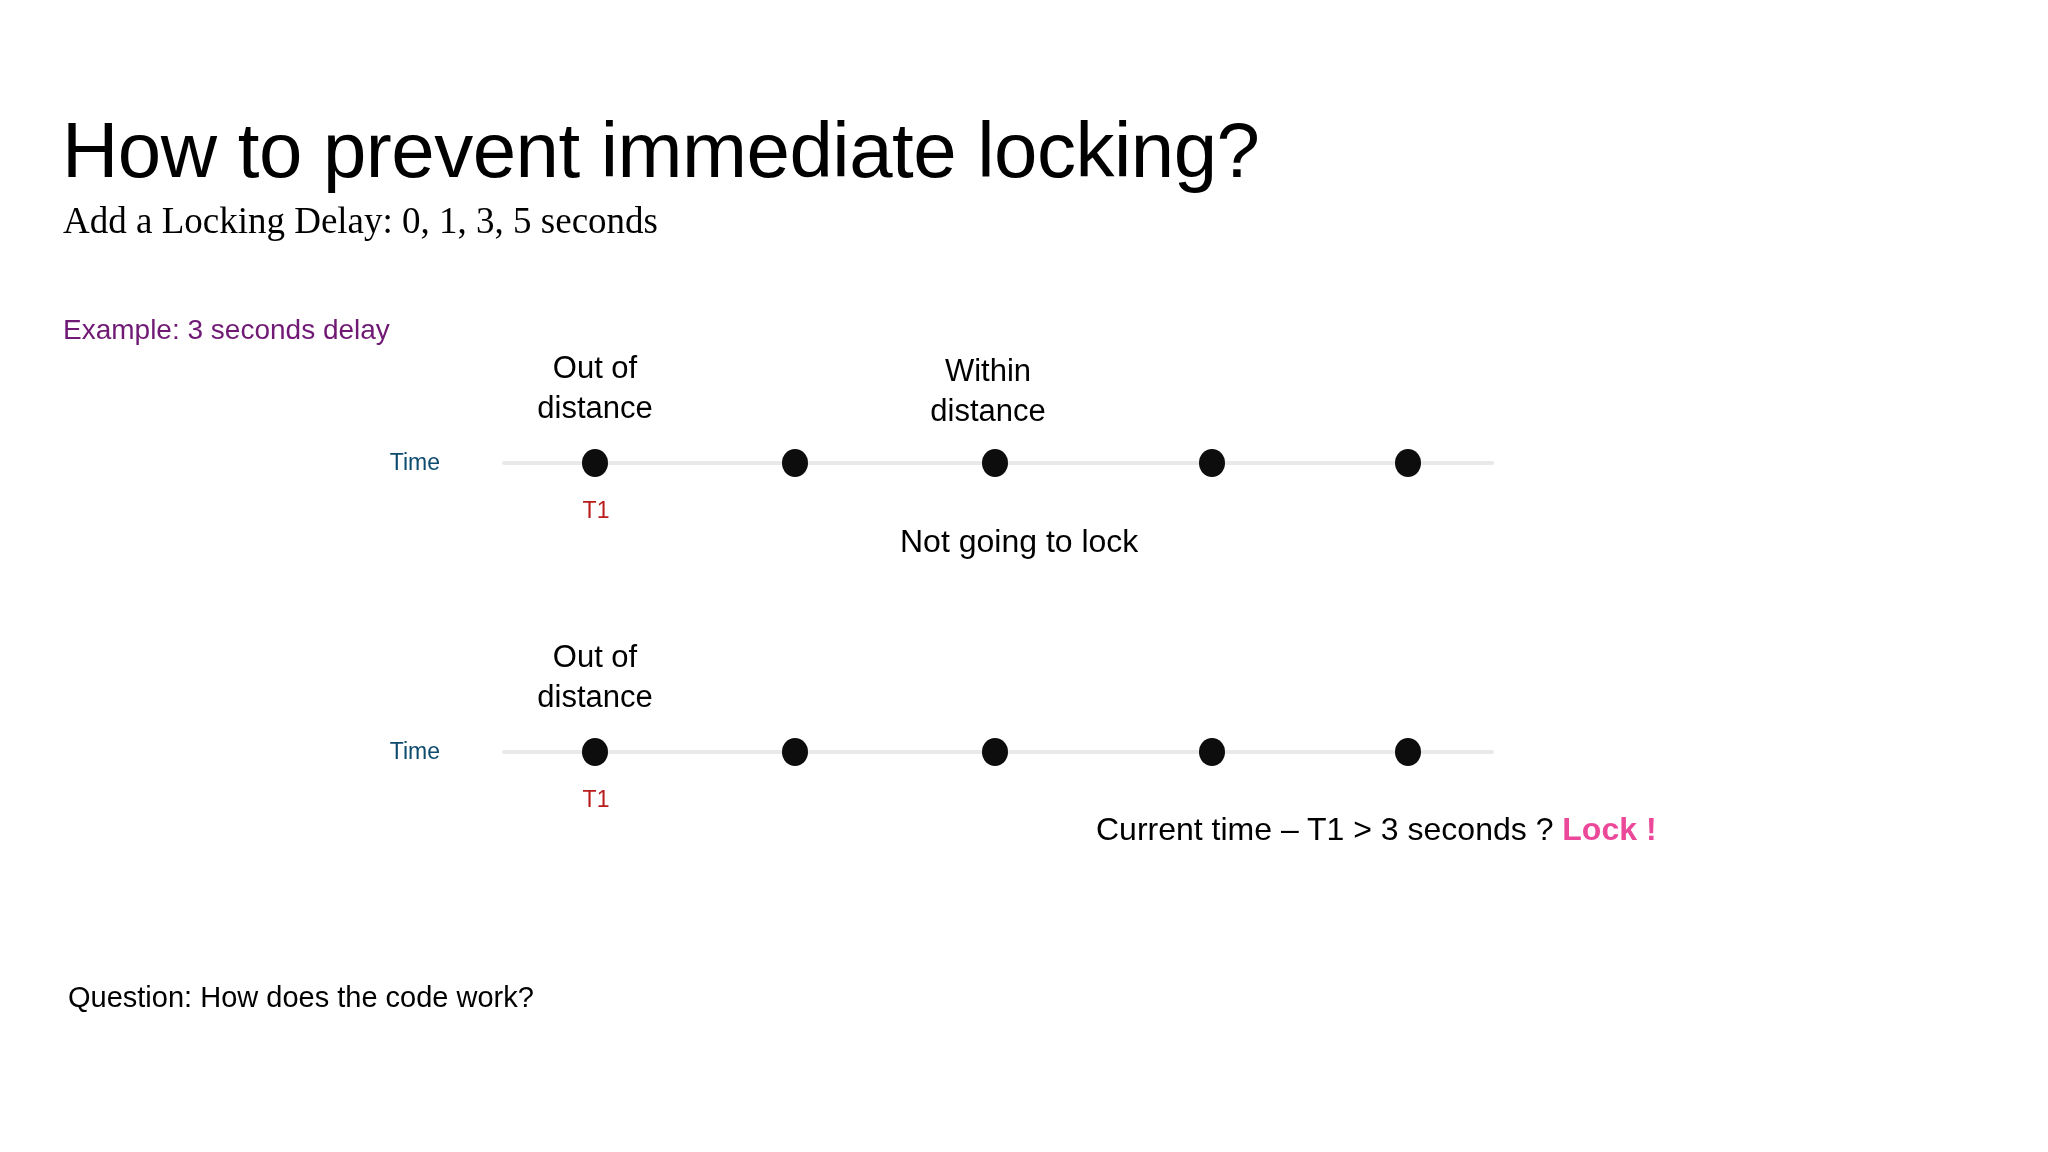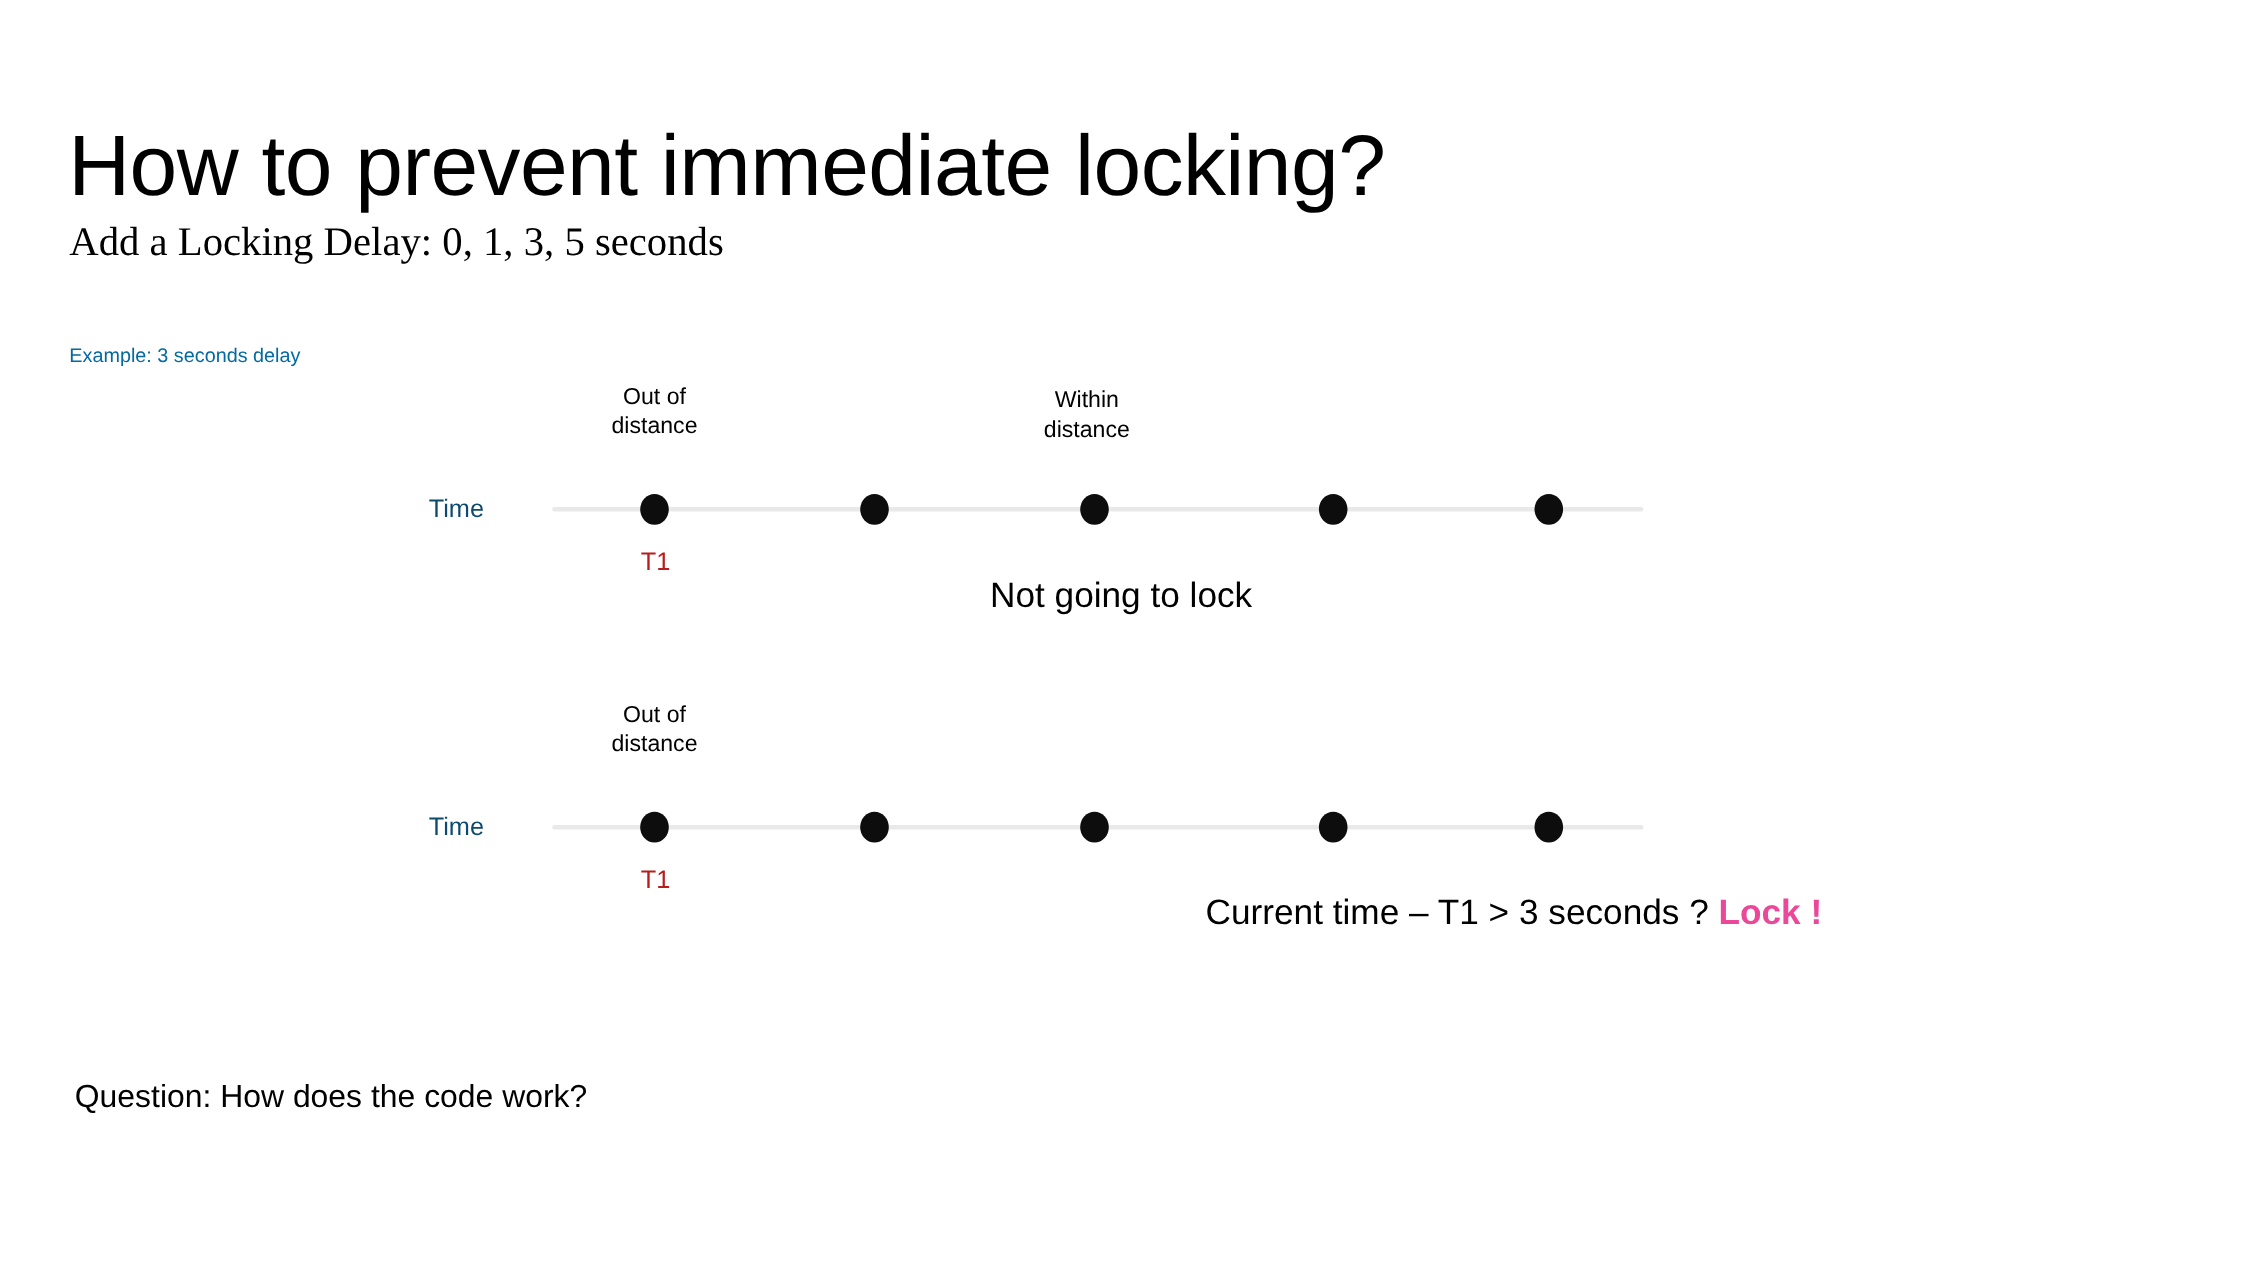--- a/index.html
+++ b/index.html
@@ -41,24 +41,24 @@
     line-height: 1.15;
     font-weight: 400;
     color: #000000;
     white-space: nowrap;
     font-family: Liberation Serif, serif;
   }
   .example-note {
     position: absolute;
     left: 63px;
     top: 313px;
-    font-size: 18px;
+    font-size: 28px;
     line-height: 1.2;
     font-weight: 400;
-    color: #0369a1;
+    color: #701a75;
     white-space: nowrap;
   }
   .closing-question {
     position: absolute;
     left: 68px;
     top: 982px;
     font-size: 29px;
     line-height: 1.1;
     font-weight: 400;
     color: #000000;
@@ -89,21 +89,21 @@
   .timeline-dot {
     position: absolute;
     width: 26px;
     height: 28px;
     background: #0d0d0d;
     border-radius: 50%;
     transform: translate(-50%, -50%);
   }
   .dot-caption-above {
     position: absolute;
-    font-size: 21px;
+    font-size: 31px;
     line-height: 1.28;
     color: #000000;
     text-align: center;
     transform: translateX(-50%);
     white-space: pre-line;
   }
   .dot-caption-below {
     position: absolute;
     font-size: 23px;
     line-height: 1.2;

